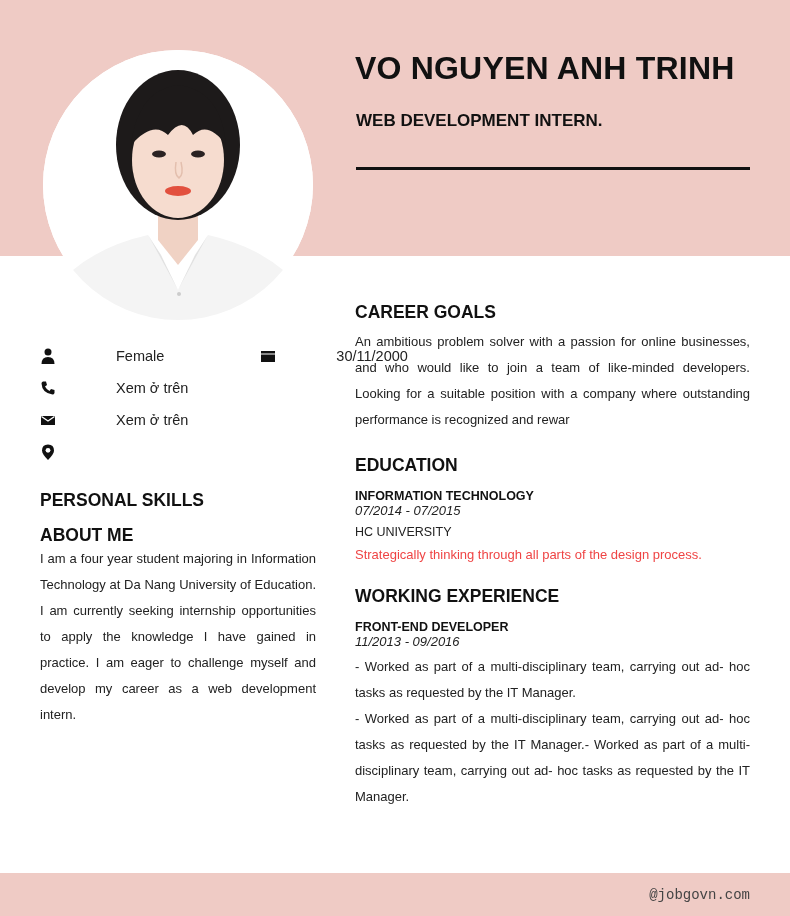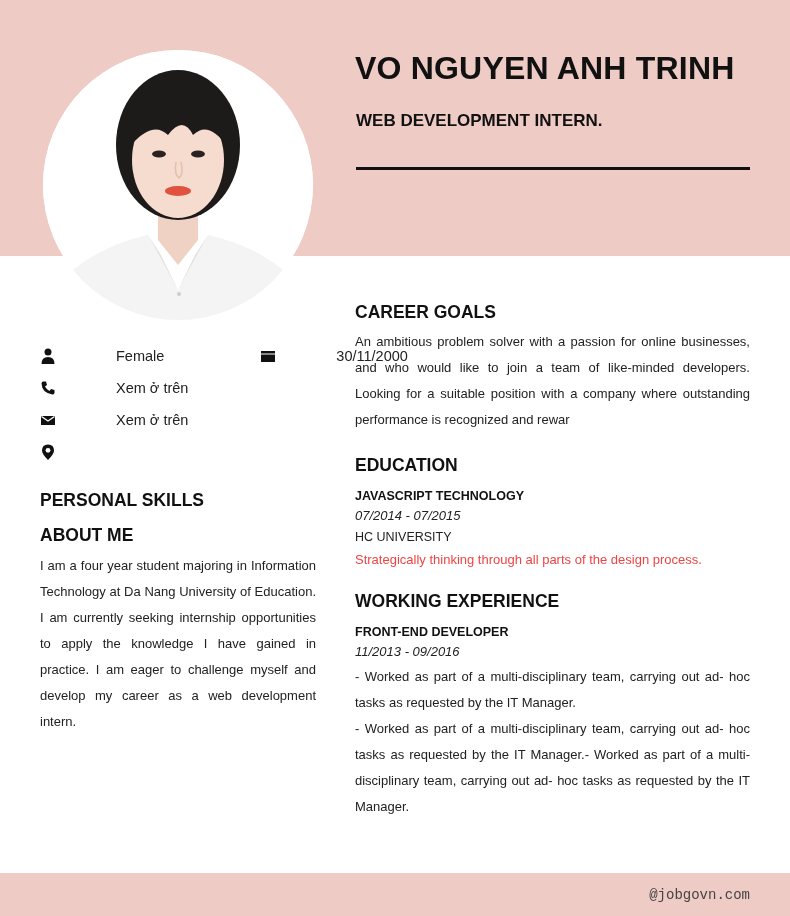--- a/index.html
+++ b/index.html
@@ -21,29 +21,29 @@
     .info-row { display: flex; align-items: center; height: 32px; font-size: 14.5px; color: #222; gap: 48px; }
     .info-row .ic { width: 16px; height: 16px; margin-right: 12px; display: inline-flex; align-items: center; justify-content: center; }
     .info-row .ic svg { width: 16px; height: 16px; display: block; }
     .info-row .gap { width: 33px; }
 
     .section-title { font-size: 17.5px; font-weight: bold; color: #111; }
     .left .section-title.skills { margin-top: 22px; }
     .skill { font-size: 13px; color: #222; line-height: 26px; }
     .skills-list { margin-top: 6px; }
     .left .section-title.about { margin-top: 14px; }
-    .about-text { margin-top: 7px; font-size: 13px; line-height: 26px; text-align: justify; color: #222; }
+    .about-text { font-size: 13px; line-height: 26px; text-align: justify; color: #222; }
 
     .right { position: absolute; left: 355px; top: 302px; width: 395px; }
     .para { font-size: 13px; line-height: 26px; text-align: justify; color: #222; }
     .right .section-title { margin-top: 0; }
     .right .para.goals { margin-top: 6px; }
     .right .section-title.edu { margin-top: 22px; }
     .sub-title { font-size: 12.5px; font-weight: bold; color: #111; margin-top: 13px; }
-    .period { font-size: 13px; font-style: italic; color: #222; margin-top: 5px; }
+    .period { font-size: 13px; font-style: italic; color: #222; }
     .plain { font-size: 12.5px; color: #222; margin-top: 7px; }
     .plain2 { font-size: 13px; color: #ef4444; margin-top: 8px; }
     .right .section-title.work { margin-top: 24px; }
     .work-para { font-size: 13px; line-height: 26px; text-align: justify; color: #222; }
     .work-list { margin-top: 5px; }
   </style>
 </head>
 <body>
 
 <div class="header-band"></div>
@@ -126,21 +126,21 @@
 
   <div class="section-title about">ABOUT ME</div>
   <div class="about-text">I am a four year student majoring in Information Technology at Da Nang University of Education. I am currently seeking internship opportunities to apply the knowledge I have gained in practice. I am eager to challenge myself and develop my career as a web development intern.</div>
 </div>
 
 <div class="right">
   <div class="section-title">CAREER GOALS</div>
   <div class="para goals">An ambitious problem solver with a passion for online businesses, and who would like to join a team of like-minded developers. Looking for a suitable position with a company where outstanding performance is recognized and rewar</div>
 
   <div class="section-title edu">EDUCATION</div>
-  <div class="sub-title">JAVASCRIPT TECHNOLOGY</div>
+  <div class="sub-title">INFORMATION TECHNOLOGY</div>
   <div class="period">07/2014 - 07/2015</div>
   <div class="plain">HC UNIVERSITY</div>
   <div class="plain2">Strategically thinking through all parts of the design process.</div>
 
   <div class="section-title work">WORKING EXPERIENCE</div>
   <div class="sub-title">FRONT-END DEVELOPER</div>
   <div class="period">11/2013 - 09/2016</div>
   <div class="work-list">
     <div class="work-para">- Worked as part of a multi-disciplinary team, carrying out ad- hoc tasks as requested by the IT Manager.</div>
     <div class="work-para">-  Worked as part of a multi-disciplinary team, carrying out ad- hoc tasks as requested by the IT Manager.- Worked as part of a multi-disciplinary team, carrying out ad- hoc tasks as requested by the IT Manager.</div>

